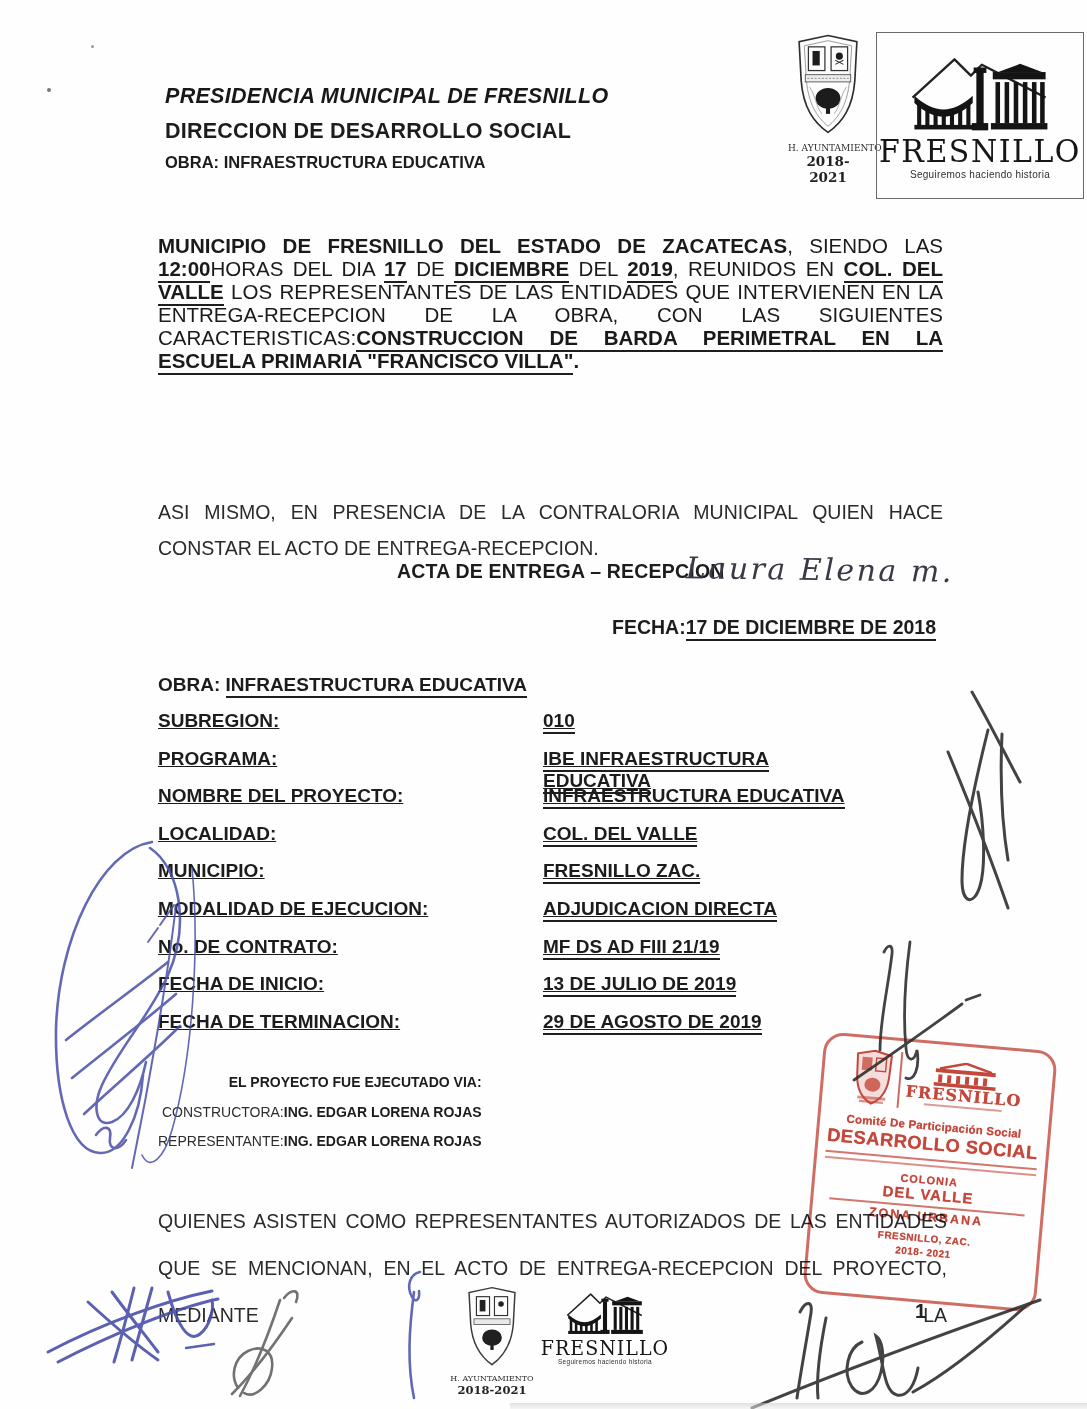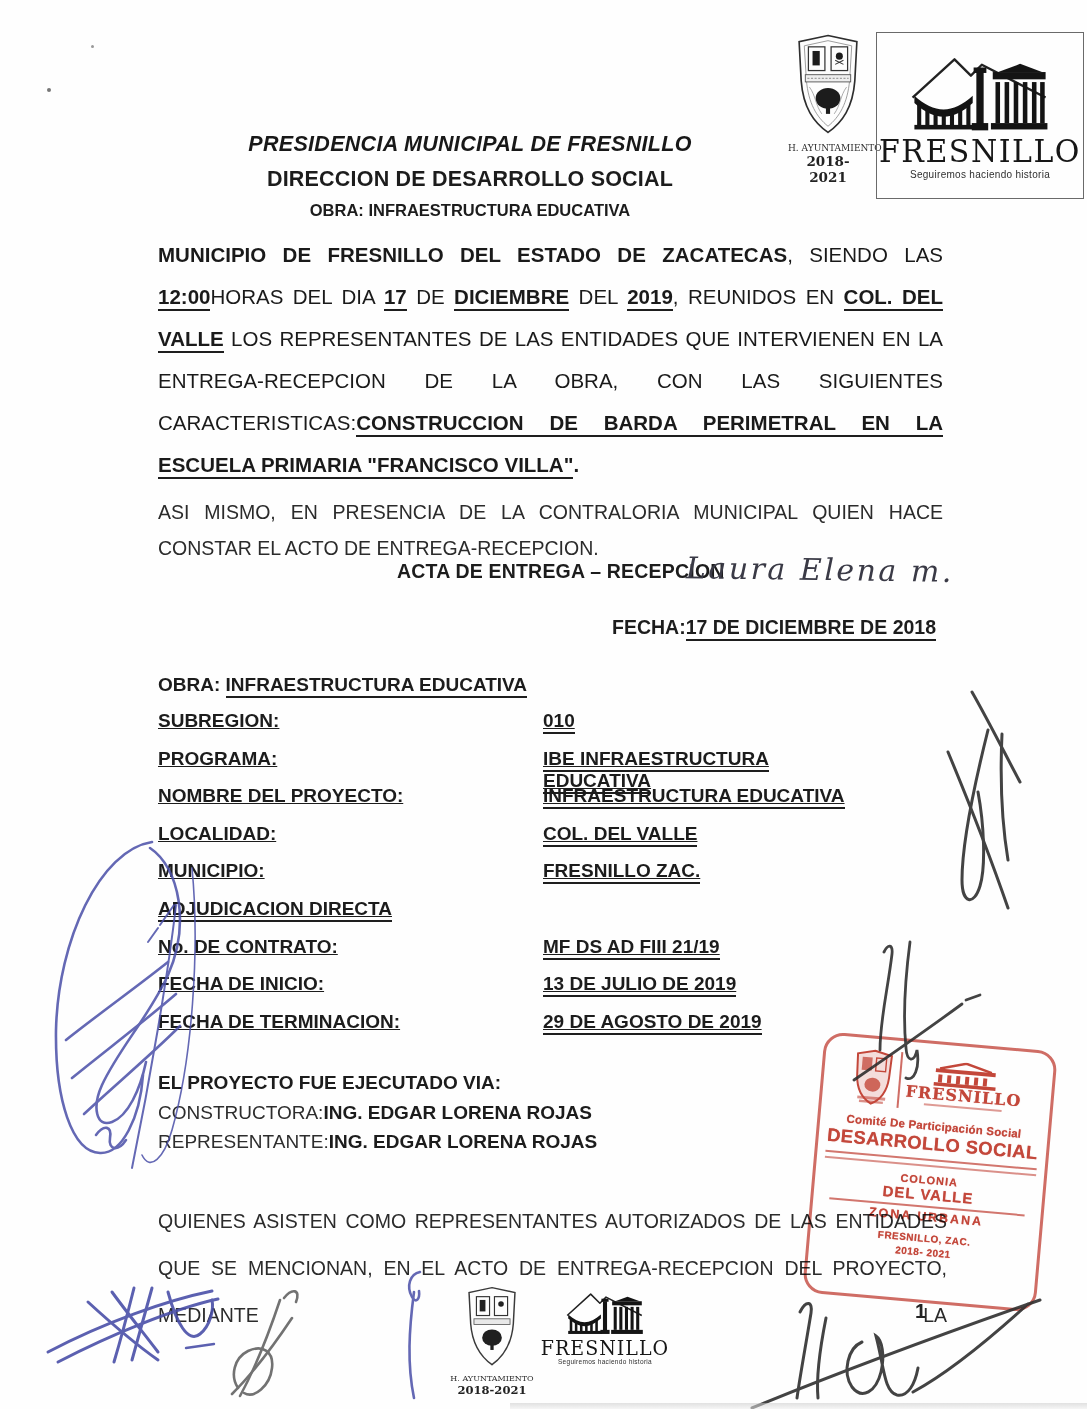--- a/index.html
+++ b/index.html
@@ -1,20 +1,20 @@
 <!DOCTYPE html>
 <html><head>
 <meta charset="utf-8">
 <style>
   html,body{margin:0;padding:0;background:#ffffff;}
   .page{position:relative;width:1087px;height:1409px;background:#fefefe;overflow:hidden;
         font-family:"Liberation Sans",sans-serif;color:#1c1c1c;}
 
   
-  .header-text{position:absolute;left:165px;top:84px;width:610px;text-align:center;margin-top:48px;}
+  .header-text{position:absolute;left:165px;top:84px;width:610px;text-align:left;}
   .ht1{font-size:21.5px;font-weight:bold;font-style:italic;letter-spacing:.3px;color:#181818;}
   .ht2{font-size:21.5px;font-weight:bold;margin-top:10px;letter-spacing:.2px;}
   .ht3{font-size:16.5px;font-weight:bold;margin-top:9px;}
 
   .crest{position:absolute;text-align:center;}
   .crest-hdr{left:788px;top:33px;width:80px;}
   .crest-ftr{left:450px;top:1286px;width:84px;}
   .crest-cap1{font-family:"DejaVu Serif",serif;font-size:9px;color:#2c2c2c;margin-top:2px;white-space:nowrap;}
   .crest-cap2{font-family:"DejaVu Serif",serif;font-size:13.5px;font-weight:bold;color:#222;}
   .crest-ftr .crest-cap1{font-size:8px;}
@@ -23,38 +23,38 @@
   .fres{position:absolute;display:flex;flex-direction:column;align-items:center;}
   .fres-hdr{left:876px;top:32px;width:206px;height:165px;border:1.5px solid #6a6a6a;justify-content:center;}
   .fres-ftr{left:540px;top:1290px;width:130px;}
   .fres-name{font-family:"DejaVu Serif",serif;font-size:30px;letter-spacing:1.5px;color:#161616;line-height:1;margin-top:2px;transform:scaleY(1.08);}
   .fres-tag{font-size:10px;color:#2f2f2f;margin-top:3px;letter-spacing:.3px;}
   .fres-ftr .fres-name{font-size:19px;letter-spacing:1px;}
   .fres-ftr .fres-tag{font-size:6.5px;margin-top:1px;}
 
   
   .para{position:absolute;text-align:justify;}
-  .intro{left:158px;top:213px;width:785px;font-size:20.5px;line-height:42px;color:#1a1a1a;}
+  .intro{left:158px;top:213px;width:785px;font-size:20.5px;line-height:23px;color:#1a1a1a;}
   .presencia{left:158px;top:474px;width:785px;font-size:19.5px;line-height:36px;color:#2b2b2b;}
   .closing{left:158px;top:1178px;width:789px;font-size:19.5px;line-height:47px;color:#2b2b2b;
            text-align:justify;text-align-last:justify;}
   .b{font-weight:bold;}
   .u{border-bottom:2.2px solid #1e1e1e;padding-bottom:1px;}
 
   .acta-title{position:absolute;left:397px;top:560px;font-size:19.5px;font-weight:bold;letter-spacing:.2px;}
   .handwriting-name{position:absolute;left:686px;top:552px;font-family:"DejaVu Serif",serif;font-style:italic;
       font-size:30px;letter-spacing:2.5px;color:#3a3a46;transform:rotate(.8deg);white-space:nowrap;}
   .fecha-line{position:absolute;left:612px;top:616px;font-size:19.5px;font-weight:bold;}
 
   .fields{position:absolute;left:158px;top:674px;width:700px;font-size:19px;font-weight:bold;}
   .obra-line{margin-bottom:14px;}
   .frow{display:grid;grid-template-columns:385px auto;height:37.6px;align-items:start;text-decoration:underline;}
   .fields .u, .fecha-line .u{border-bottom-width:2px;}
 
-  .ejecutado{position:absolute;left:158px;top:1068px;font-size:19px;line-height:29.5px;}
+  .ejecutado{position:absolute;left:158px;top:1068px;font-size:14px;line-height:29.5px;text-align:right;}
   .ej-head{font-weight:bold;}
   .ej-label{font-weight:400;color:#2d2d2d;}
   .ej-value{font-weight:bold;}
 
   .page-number{position:absolute;left:915px;top:1300px;font-size:20px;font-weight:bold;color:#222;}
 
   
   .stamp{position:absolute;left:813px;top:1041px;width:228px;height:256px;transform:rotate(5deg);
          border:3.5px solid rgba(191,58,46,.8);border-radius:20px;color:#c0392b;
          mix-blend-mode:multiply;opacity:.93;text-align:center;font-weight:bold;
@@ -172,20 +172,21 @@
       </div>
     <div class="frow">
         <span>LOCALIDAD:</span>
         <span><span class="u">COL. DEL VALLE</span></span>
       </div>
     <div class="frow">
         <span>MUNICIPIO:</span>
         <span><span class="u">FRESNILLO ZAC.</span></span>
       </div>
     <div class="frow">
+        <span>MODALIDAD DE EJECUCION:</span>
         <span><span class="u">ADJUDICACION DIRECTA</span></span>
       </div>
     <div class="frow">
         <span>No. DE CONTRATO:</span>
         <span><span class="u">MF DS AD FIII 21/19</span></span>
       </div>
     <div class="frow">
         <span>FECHA DE INICIO:</span>
         <span><span class="u">13 DE JULIO DE 2019</span></span>
       </div>

